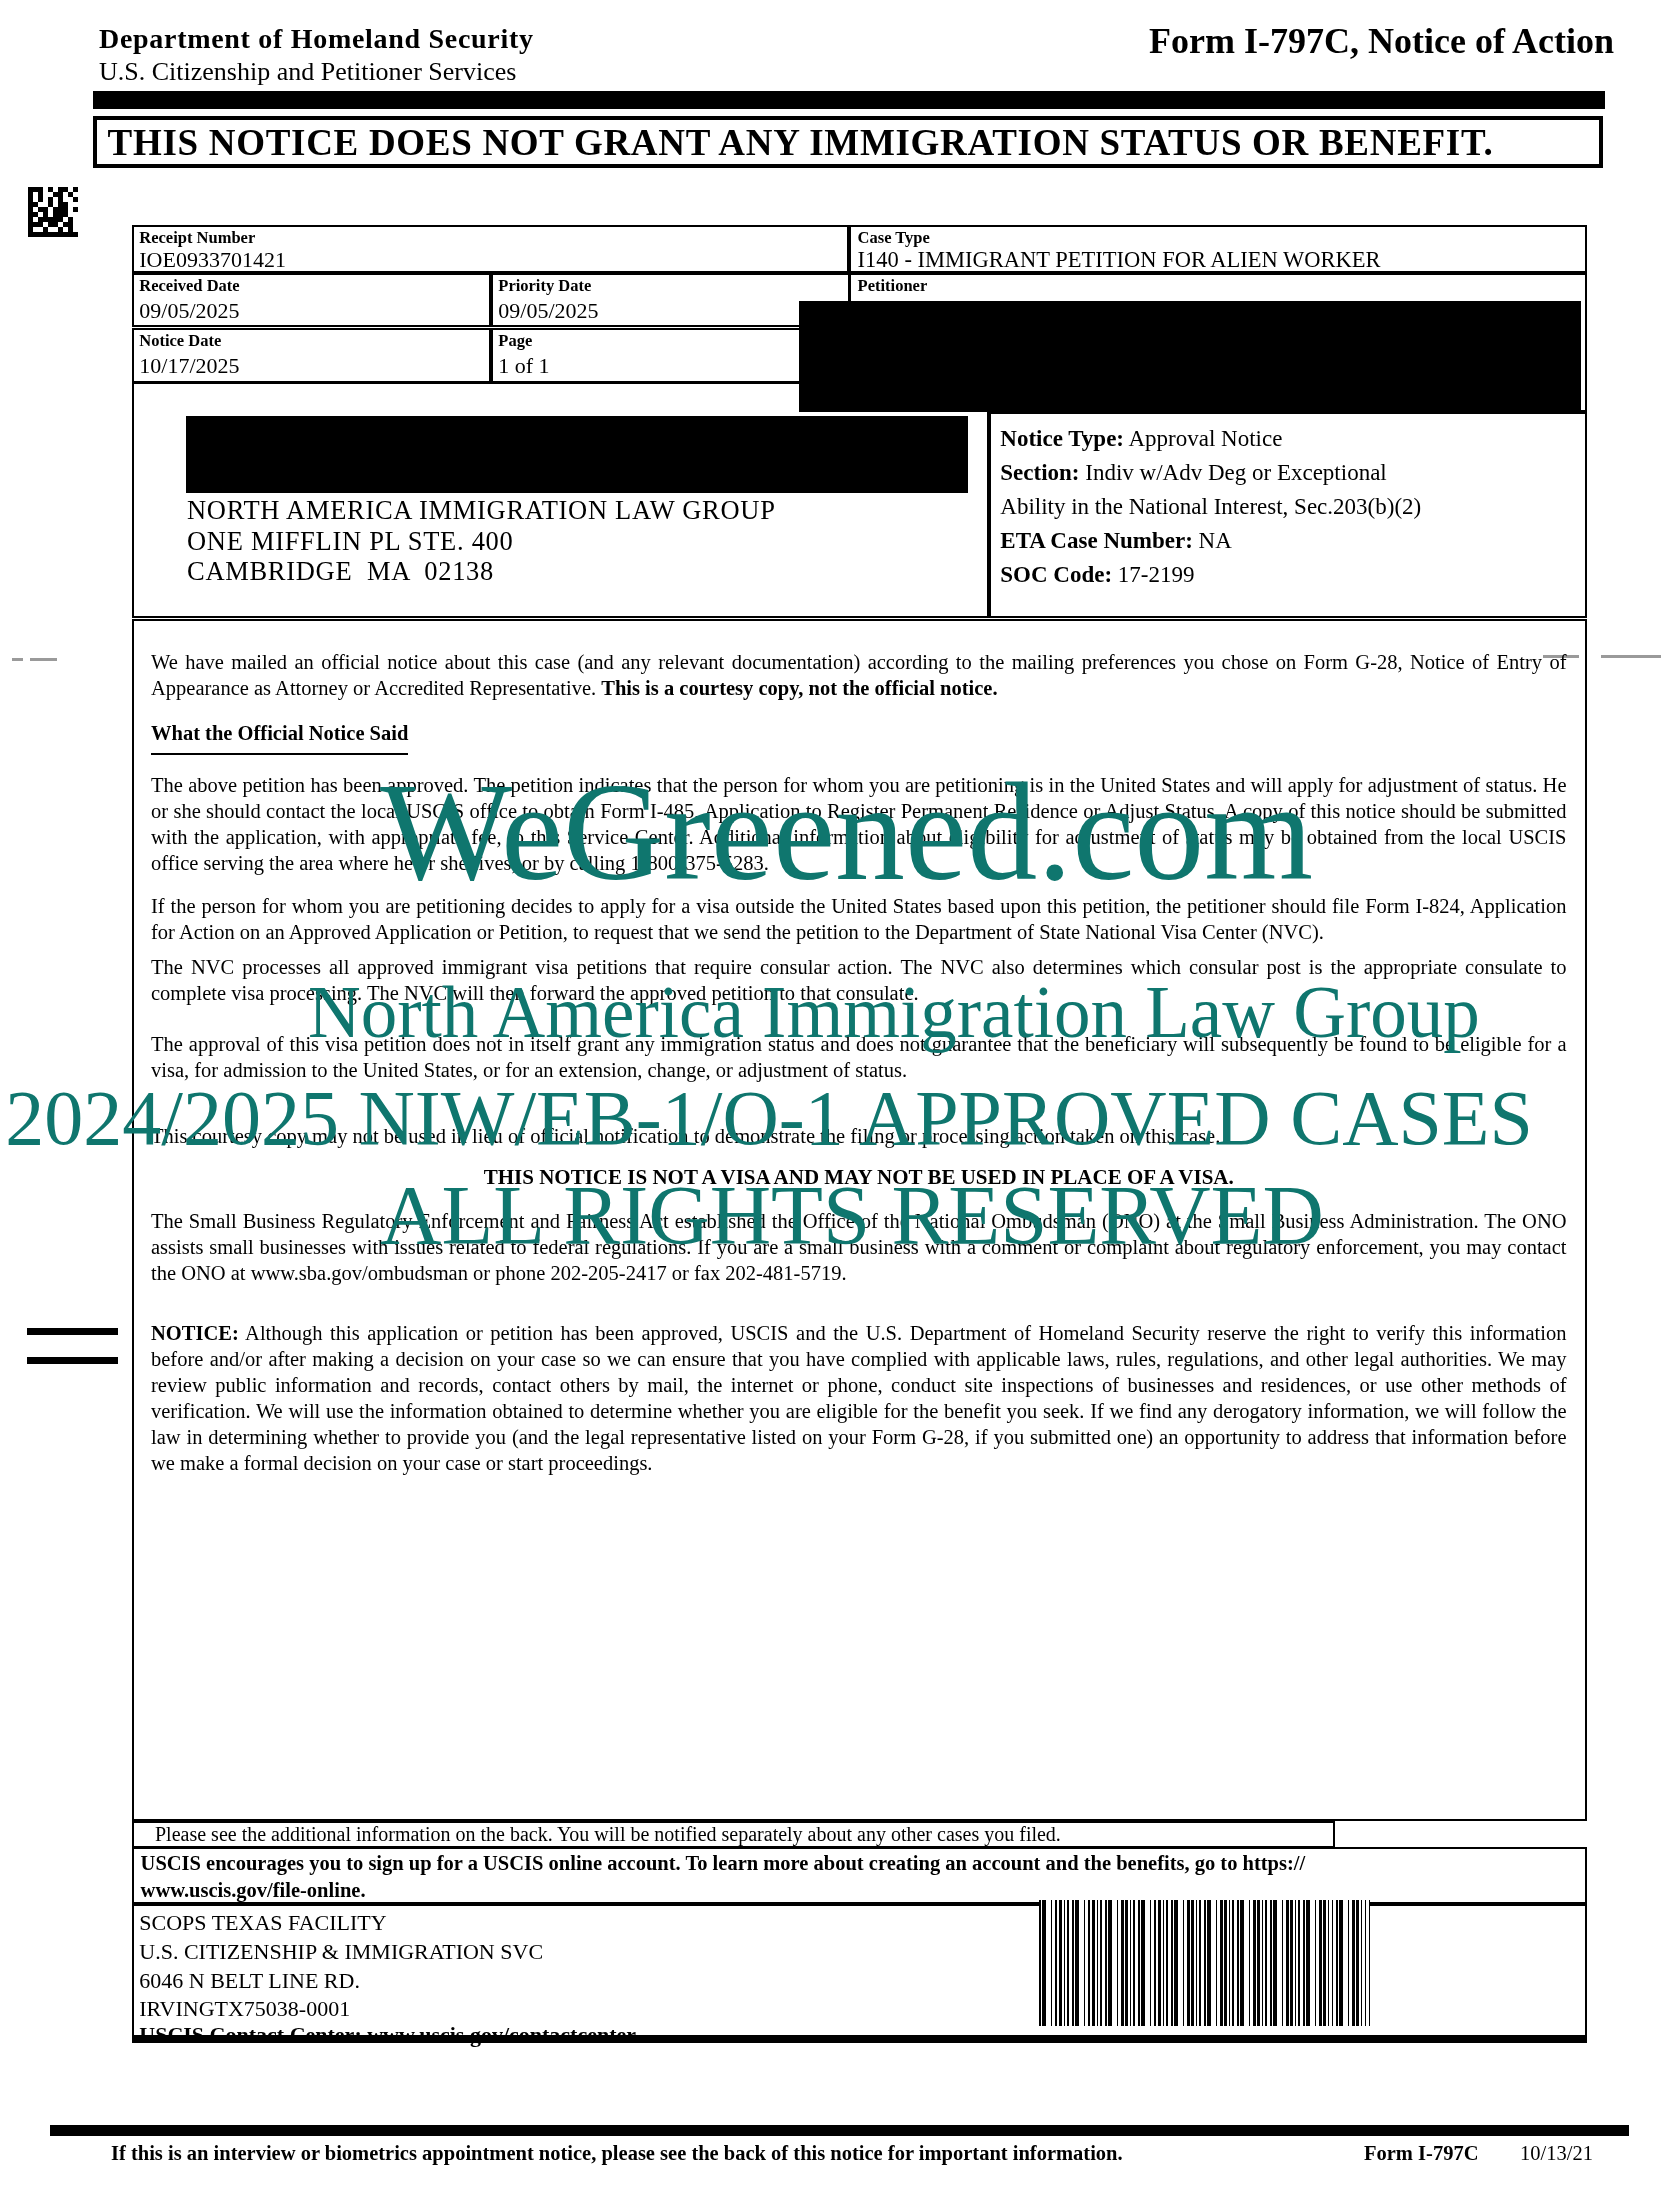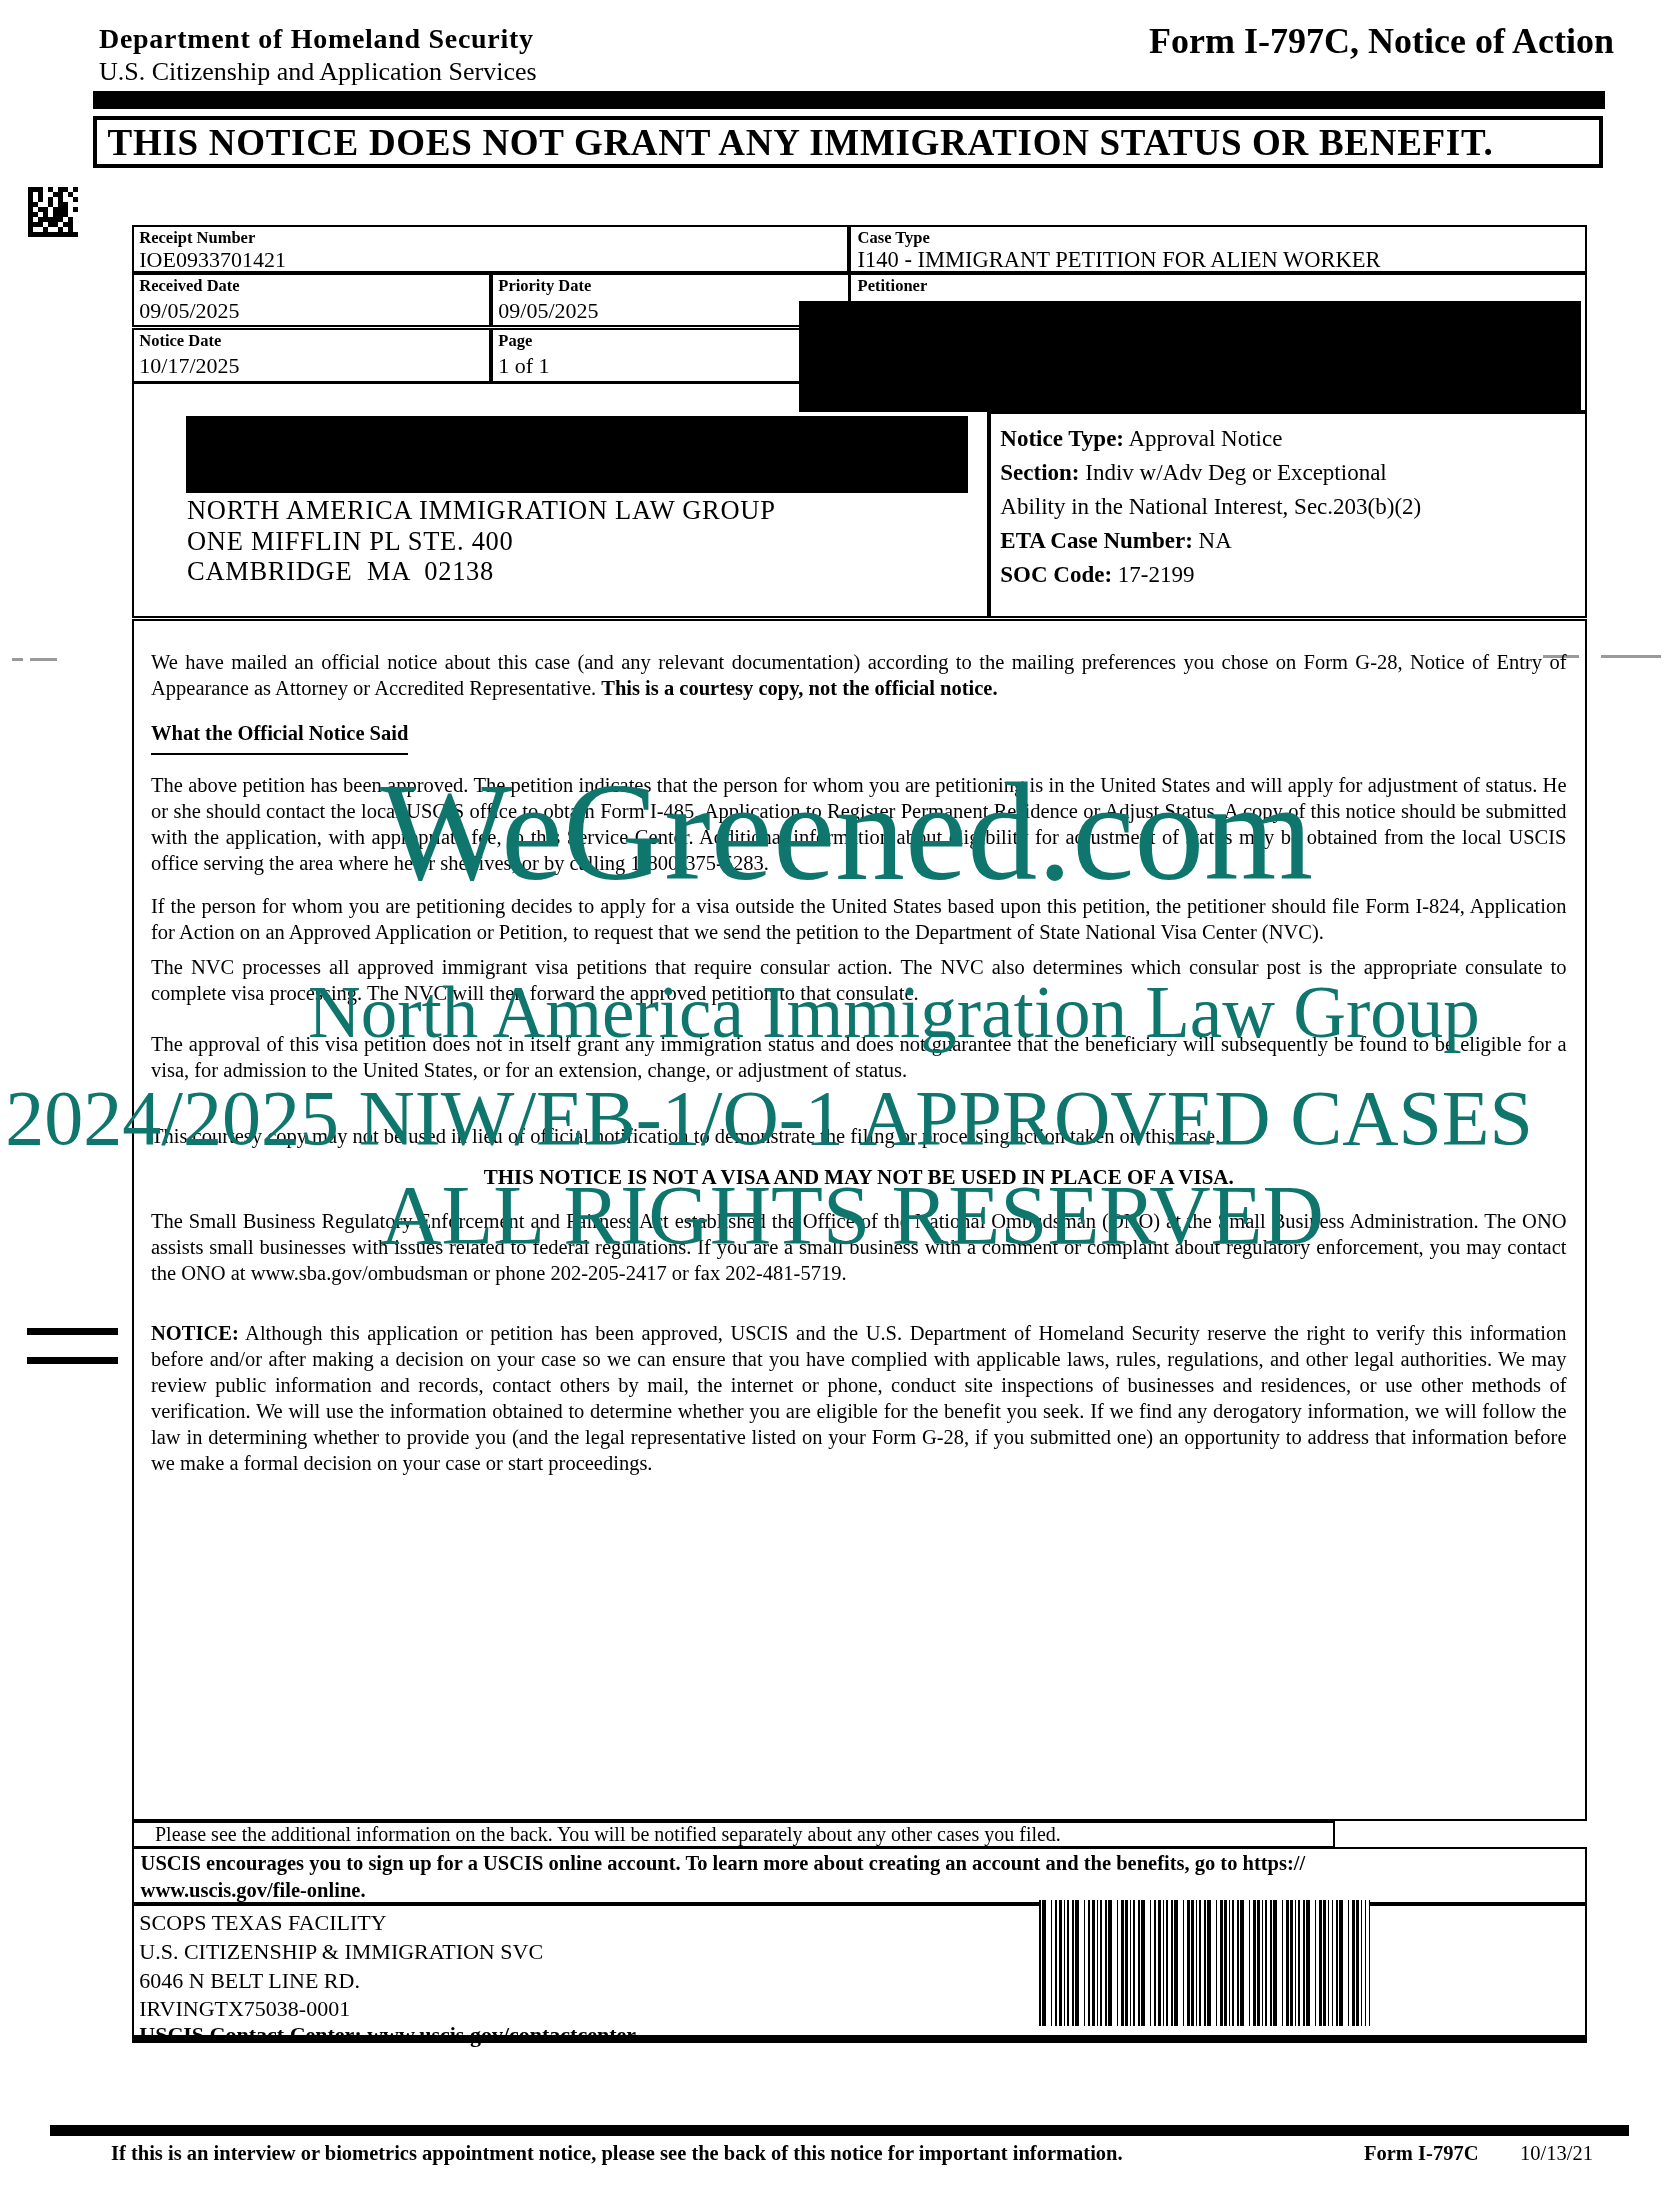--- a/index.html
+++ b/index.html
@@ -44,21 +44,21 @@
     background:
       repeating-linear-gradient(90deg,#000 0 2px,#fff 2px 3.3px,#000 3.3px 6.6px,#fff 6.6px 8.6px,#000 8.6px 9.3px,#fff 9.3px 12px,#000 12px 13.2px,#fff 13.2px 16.5px),
       #fff;}
 </style>
 </head>
 <body>
 
 <div class="page">
 
   <div class="abs hdr-l1">Department of Homeland Security</div>
-  <div class="abs hdr-l2">U.S. Citizenship and Application Services</div>
+  <div class="abs hdr-l2">U.S. Citizenship and Petitioner Services</div>
   <div class="abs hdr-title">Form I-797C, Notice of Action</div>
   <div class="abs top-bar"></div>
   <div class="abs banner">THIS NOTICE DOES NOT GRANT ANY IMMIGRATION STATUS OR BENEFIT.</div>
 
   <svg class="abs" style="left:28px;top:187px" width="50" height="50" viewBox="0 0 10 10" shape-rendering="crispEdges">
     <rect x="0" y="0" width="1" height="10" fill="#000"></rect>
       <rect x="0" y="9" width="10" height="1" fill="#000"></rect>
     <rect x="1" y="0" width="2" height="1" fill="#000"></rect>
       <rect x="4" y="0" width="1" height="1" fill="#000"></rect>
     <rect x="6" y="0" width="2" height="1" fill="#000"></rect>

